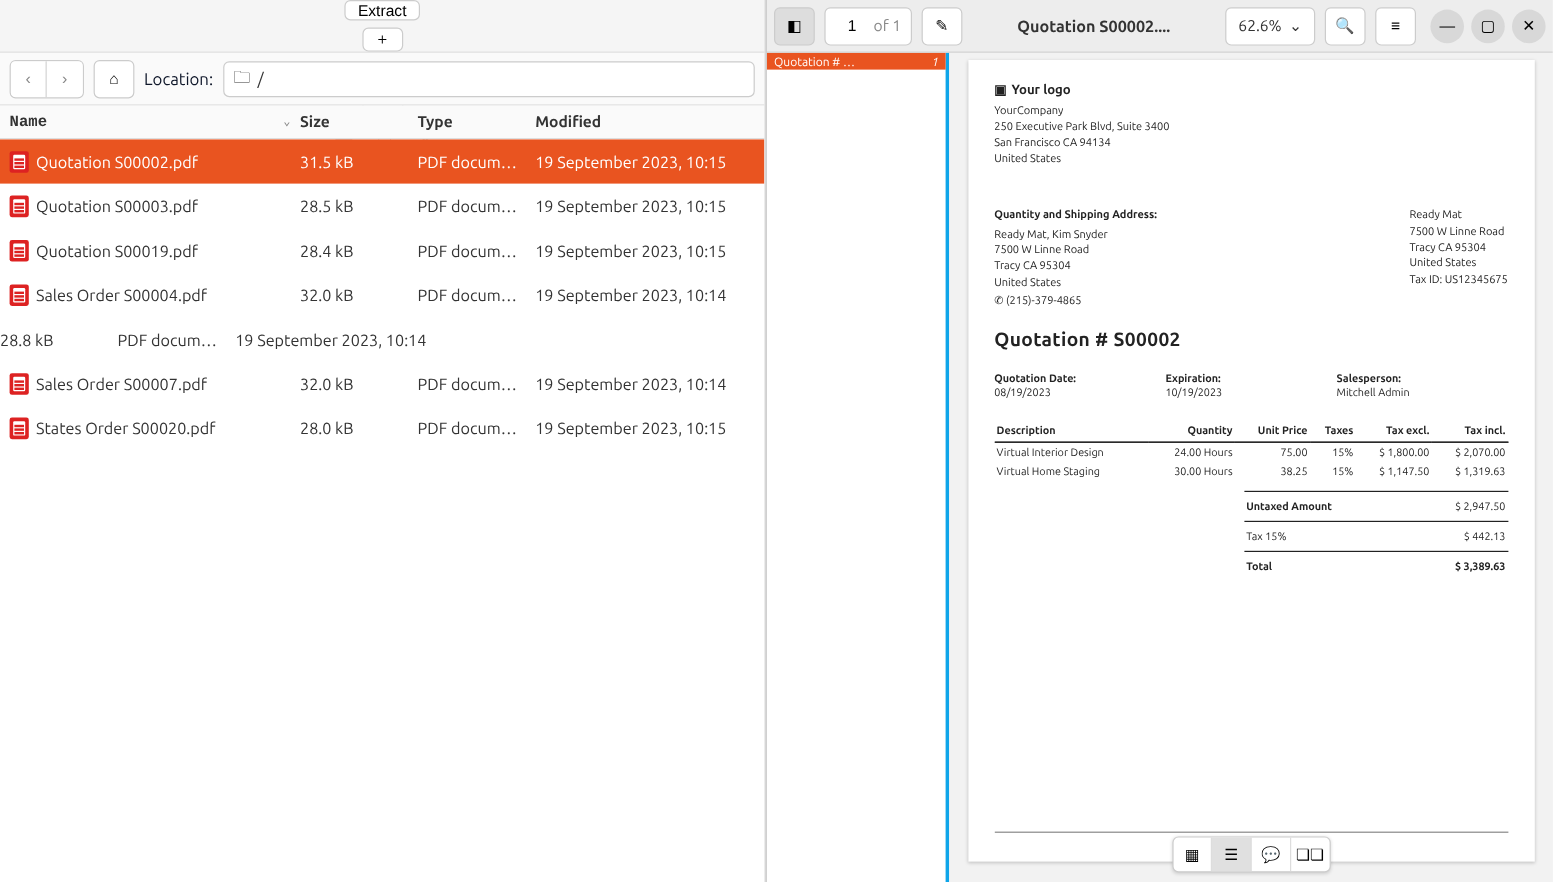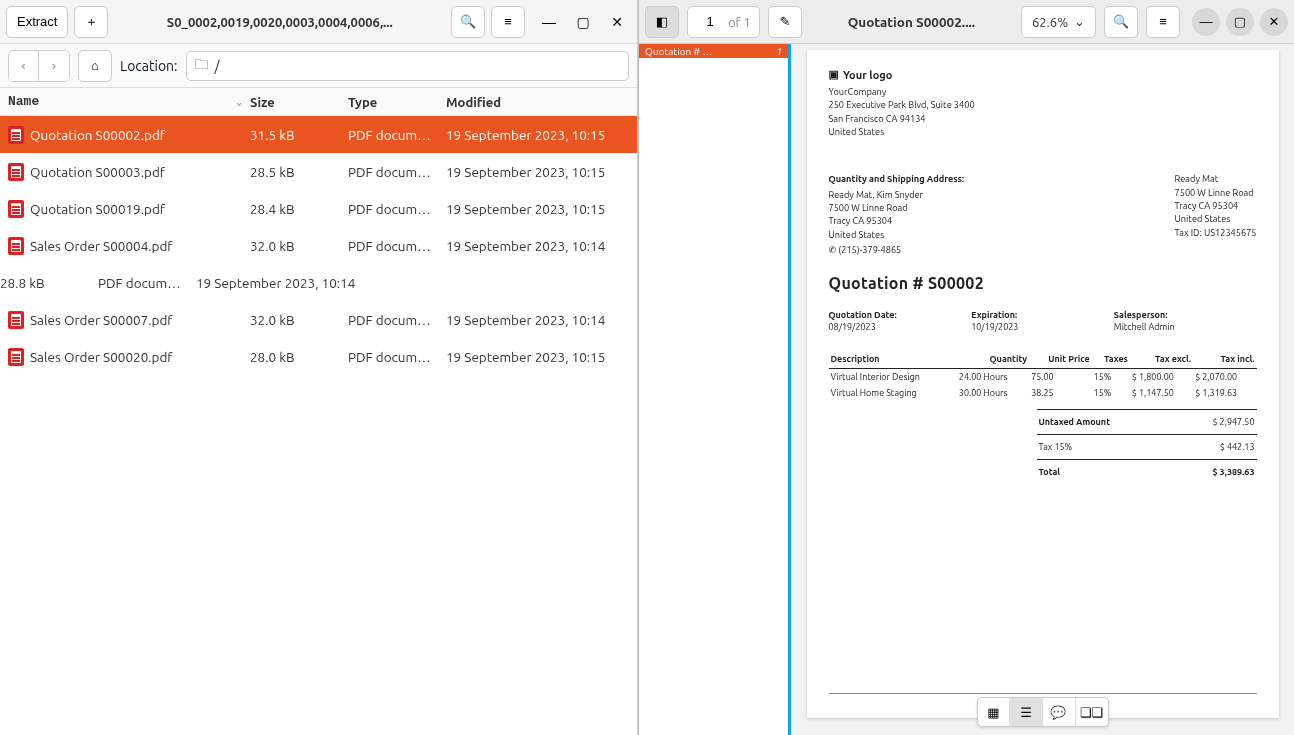--- a/index.html
+++ b/index.html
@@ -23,20 +23,21 @@
     flex-direction: column;
   }
   .titlebar {
     height: 44px;
     background: #f5f5f5;
     border-bottom: 1px solid #ddd;
     display: flex;
     align-items: center;
     padding: 0 6px;
     gap: 6px;
+    flex-direction: column;
   }
   .tb-btn {
     height: 32px;
     min-width: 32px;
     border: 1px solid #ccc;
     border-radius: 5px;
     background: #fff;
     display: flex;
     align-items: center;
     justify-content: center;
@@ -178,21 +179,21 @@
   .doc-title{ font-size:16px; font-weight:600; margin-top:18px; letter-spacing:.3px;}
   .meta-row{ display:flex; margin-top:18px; gap:0;}
   .meta-col{ flex:1;}
   .meta-col:nth-child(3){ flex:1; text-align:left;}
   .meta-label{ font-weight:700; font-size:9px;}
   .meta-val{ font-size:9px; margin-top:2px;}
   
   .ltbl{ margin-top:18px; width:100%; border-collapse:collapse; font-size:9px;}
   .ltbl th{ text-align:right; font-weight:700; padding:4px 2px; border-bottom:1px solid #222;}
   .ltbl th:first-child{ text-align:left;}
-  .ltbl td{ padding:3px 2px; }
+  .ltbl td{ text-align:right; padding:3px 2px; }
   .ltbl td:first-child{ text-align:left;}
   
   .totals{ margin-top:8px; margin-left:auto; width:220px; font-size:9px;}
   .totals .trow{ display:flex; justify-content:space-between; padding:7px 2px; border-top:1px solid #222;}
   .totals .trow.first{ border-top:1px solid #222;}
   .totals .trow.bold{ font-weight:700;}
   .page-footer-line{ border-top:1px solid #888; margin-top:auto;}
   .page-num{ text-align:center; font-size:8.5px; color:#666; padding:4px 0 0;}
   
   .view-toolbar{
@@ -300,21 +301,21 @@
           <span class="pdf-icon"></span>
           <span>Sales Order S00007.pdf</span>
         </div>
         <div class="col-size">32.0 kB</div>
         <div class="col-type">PDF docum…</div>
         <div class="col-mod">19 September 2023, 10:14</div>
       </div>
       <div class="file-row">
         <div class="col-name">
           <span class="pdf-icon"></span>
-          <span>Sales Order S00020.pdf</span>
+          <span>States Order S00020.pdf</span>
         </div>
         <div class="col-size">28.0 kB</div>
         <div class="col-type">PDF docum…</div>
         <div class="col-mod">19 September 2023, 10:15</div>
       </div>
     </div>
 </div>
 
 <div class="right-window">
   <div class="rtitlebar">

